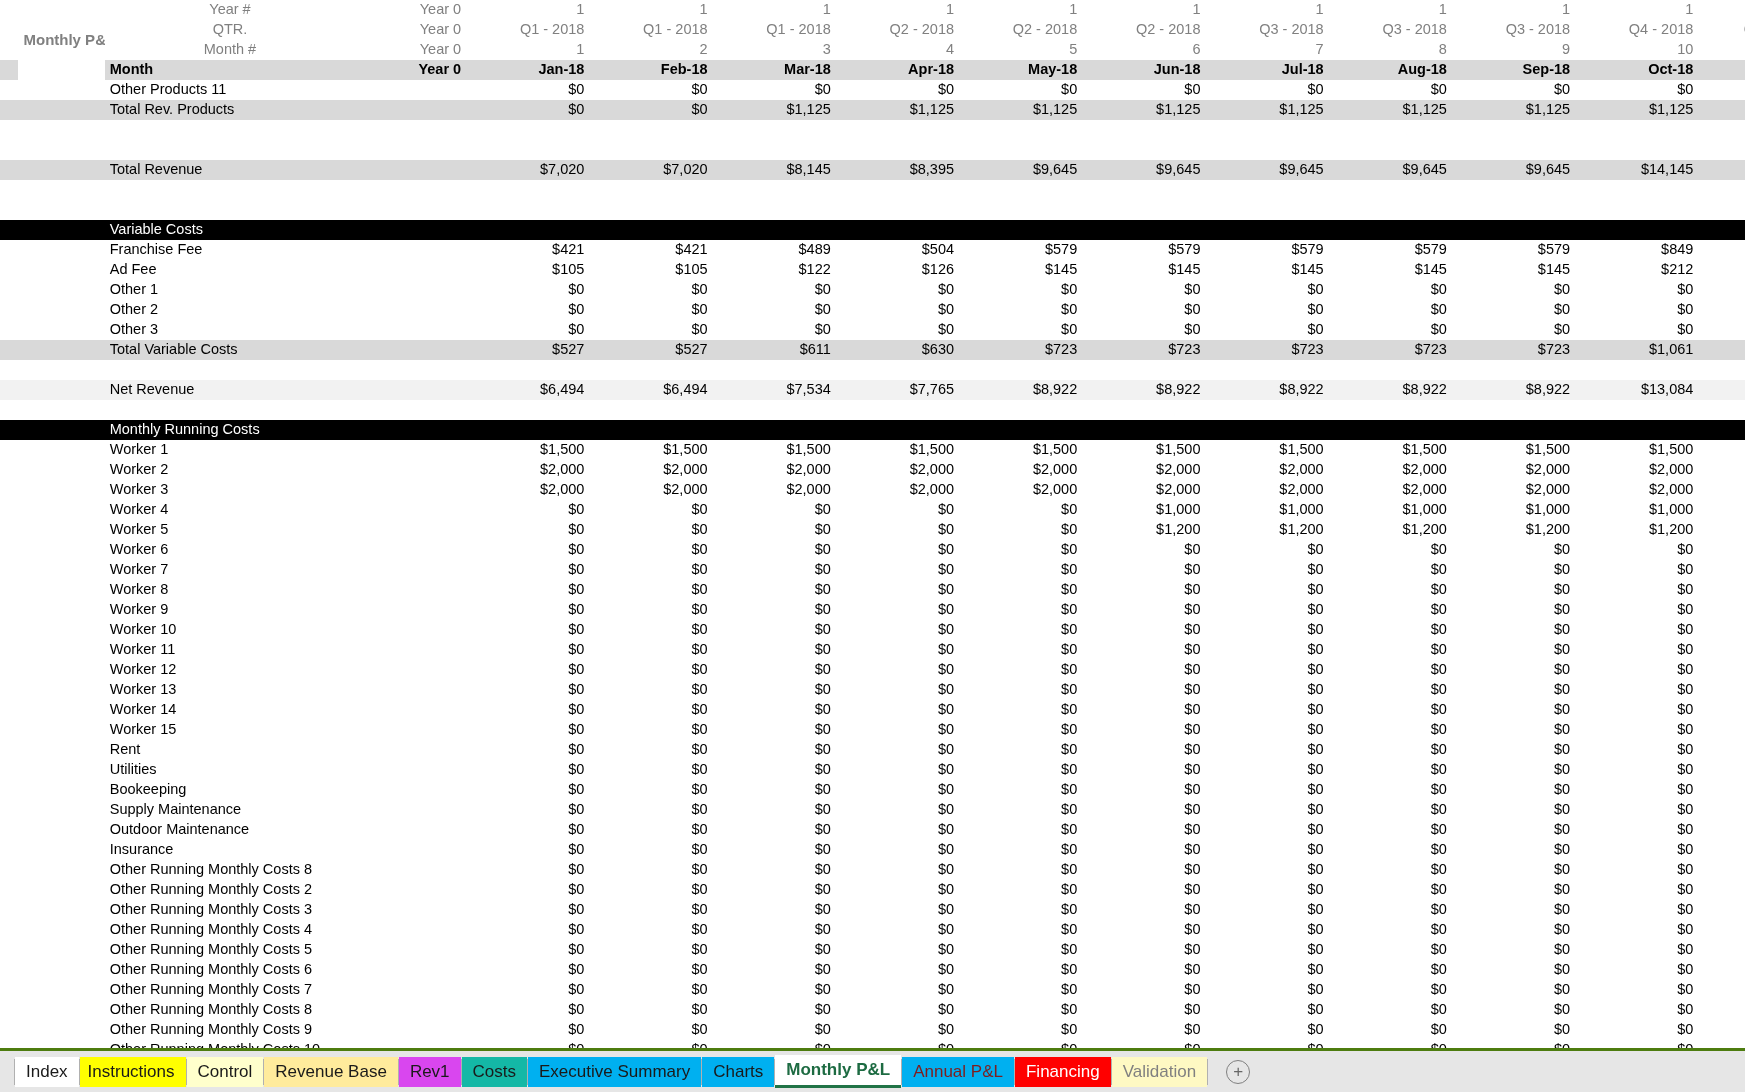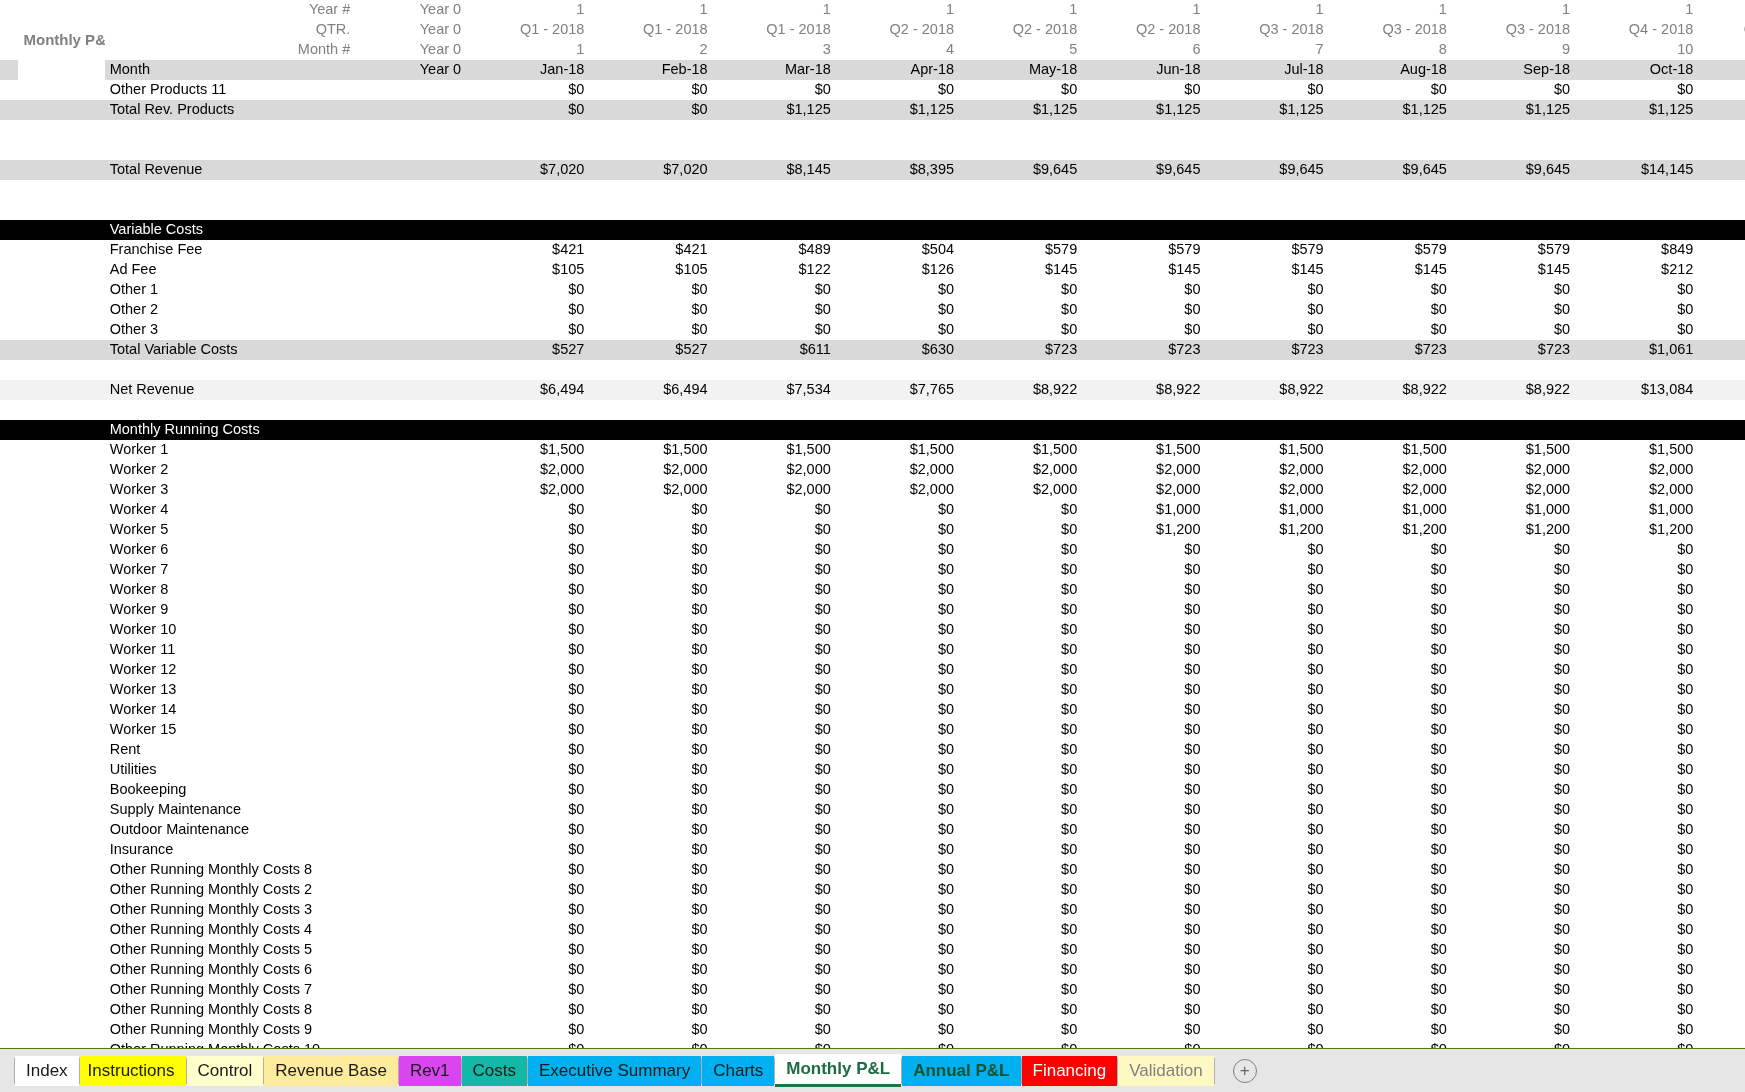--- a/index.html
+++ b/index.html
@@ -65,26 +65,26 @@
   .titlecell {
     font-weight: bold;
     font-size: 15px;
     text-align: center;
     color: #000;
     vertical-align: top;
     padding-top: 1px;
   }
 
   .headrow td { color: #808080; }
-  .head-lbl { text-align: right; color: #808080 !important; }
+  .head-lbl { text-align: center; color: #808080 !important; }
   .head-val { text-align: right; color: #808080 !important; }
 
   .monthrow td {
     background: #d9d9d9;
-    font-weight: normal;
+    font-weight: bold;
     color: #000;
     border-top: 1px solid #bfbfbf;
     border-bottom: 1px solid #a6a6a6;
   }
   .monthrow td.m-lbl { text-align: left; }
   .monthrow td.m-val { text-align: right; }
 
   .lbl { text-align: left; margin-top: 26px; }
   .num { text-align: right; }
 
@@ -119,21 +119,21 @@
 
   .blank td { background: #fff; }
 
   
   #tabbar {
     position: absolute;
     left: 0; bottom: 0;
     width: 1745px;
     height: 44px;
     background: #e6e6e6;
-    border-top: 1px solid #4d7c0f;
+    border-top: 3px solid #4d7c0f;
     display: flex;
     align-items: center;
     padding-left: 14px;
     overflow: hidden;
   }
   .tabsep {
     width: 1px; height: 26px;
     background: #b0b0b0;
     flex: 0 0 auto;
   }
@@ -1107,21 +1107,21 @@
       <div class="tab" style="background: #d946ef; color: rgb(26, 26, 26);">Rev1</div>
       <div class="tabsep"></div>
       <div class="tab" style="background: #14b8a6; color: rgb(26, 26, 26);">Costs</div>
       <div class="tabsep"></div>
       <div class="tab" style="background: rgb(0, 176, 240); color: rgb(26, 26, 26);">Executive Summary</div>
       <div class="tabsep"></div>
       <div class="tab" style="background: rgb(0, 176, 240); color: rgb(26, 26, 26);">Charts</div>
       <div class="tabsep"></div>
       <div class="tab active" style="background: rgb(255, 255, 255); color: rgb(29, 107, 66);">Monthly P&amp;L</div>
       <div class="tabsep"></div>
-      <div class="tab" style="background: rgb(0, 176, 240); color: #14532d; font-weight: bold;">Annual P&amp;L</div>
+      <div class="tab" style="background: rgb(0, 176, 240); color: #7f1d1d;">Annual P&amp;L</div>
       <div class="tabsep"></div>
       <div class="tab" style="background: rgb(255, 0, 0); color: rgb(255, 255, 255);">Financing</div>
       <div class="tabsep"></div>
       <div class="tab dim" style="background: #fef9c3; color: rgb(128, 128, 128);">Validation</div>
       <div class="tabsep"></div>
       <div class="addsheet">+</div>
     </div>
 
 </div>
 

